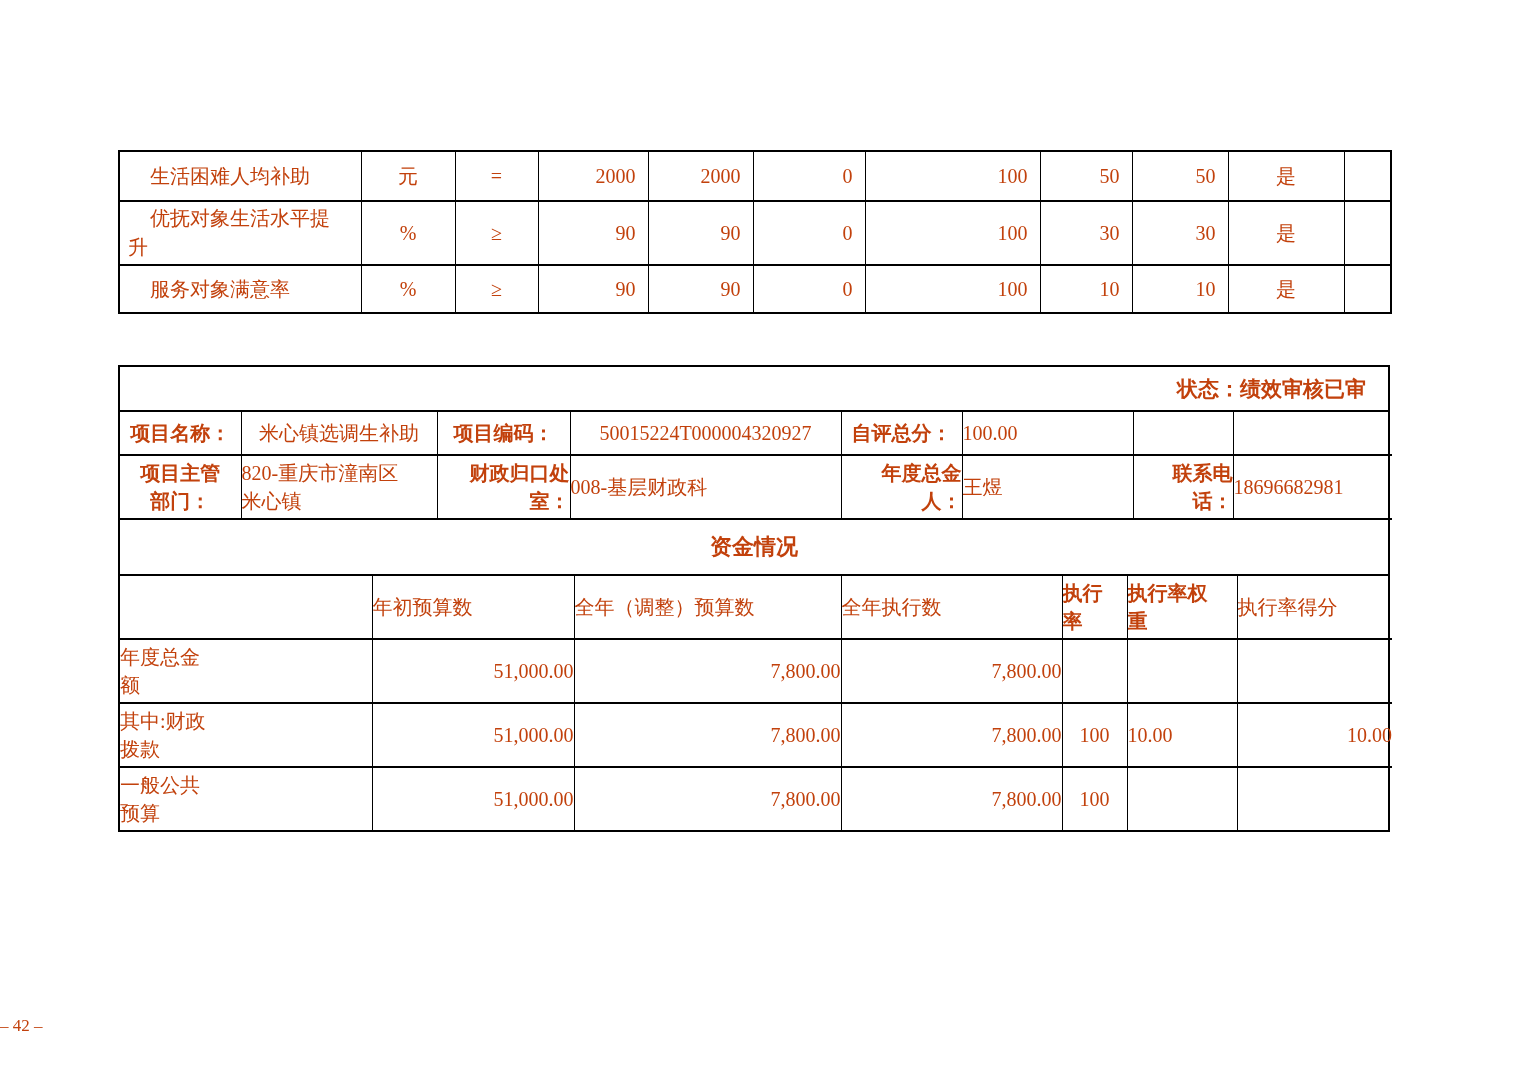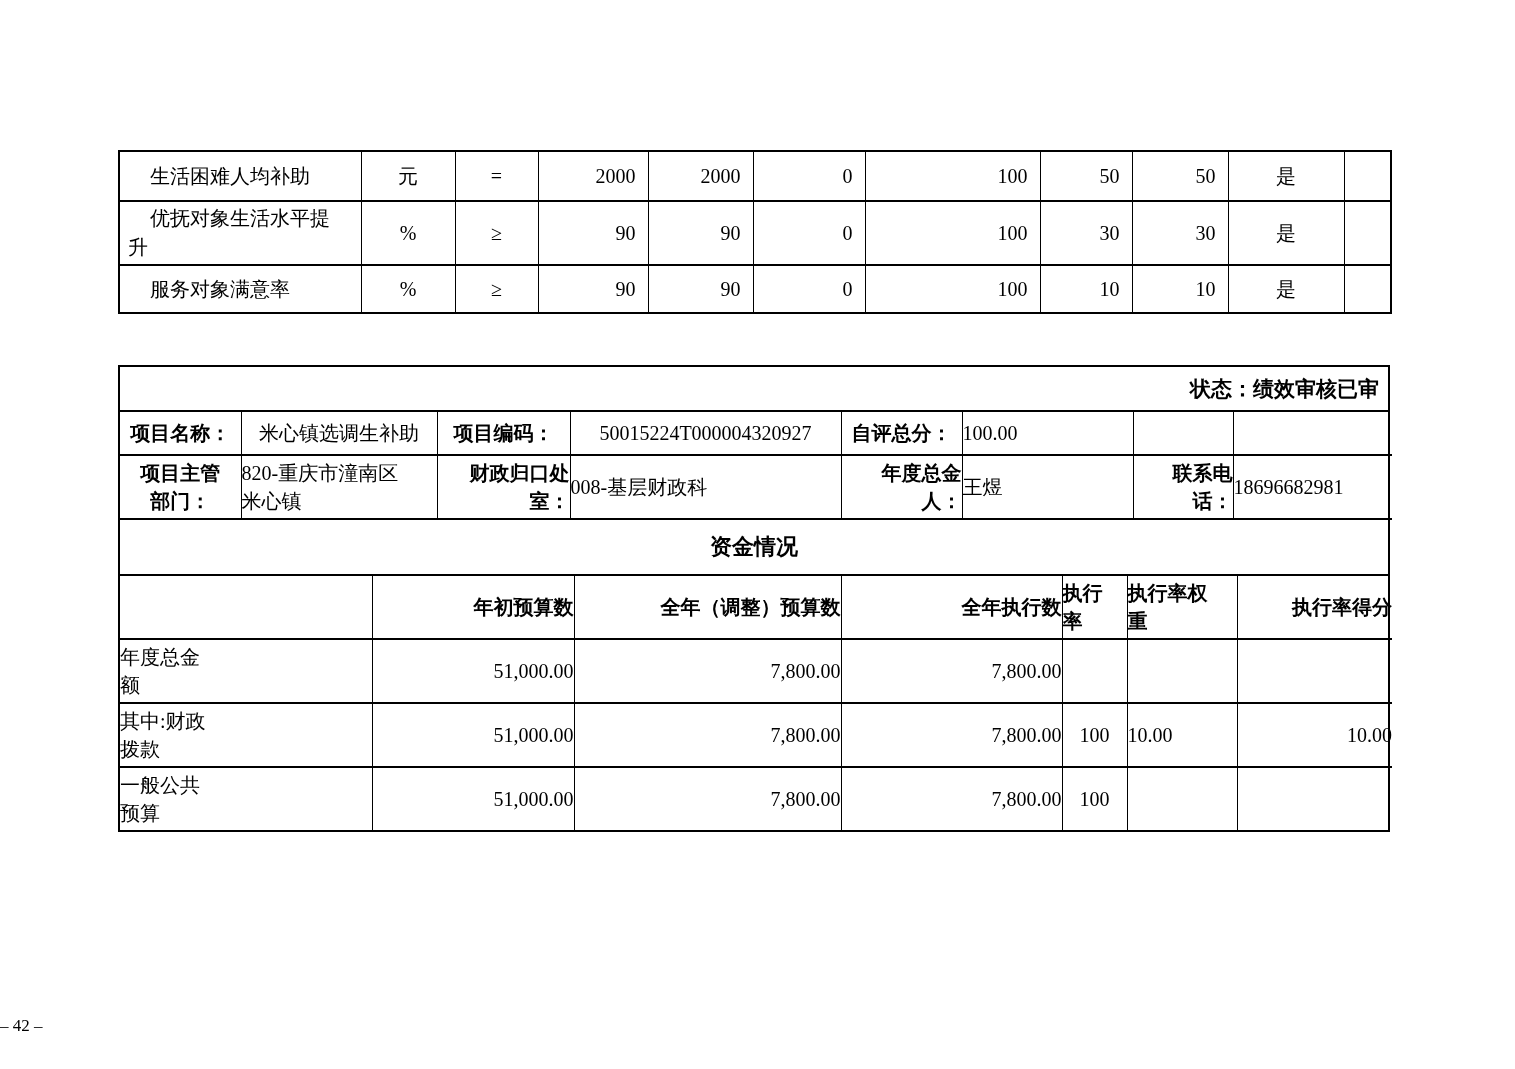--- a/index.html
+++ b/index.html
@@ -1,20 +1,20 @@
 <!DOCTYPE html>
 <html><head>
 <meta charset="utf-8">
 <style>
   html,body{margin:0;padding:0;background:#fff;}
   .page{
     position:relative;
     width:1515px;height:1069px;
     background:#ffffff;
-    color:#000000;
+    color:#c2410c;
     font-family:"Liberation Serif","DejaVu Serif",serif;
     overflow:hidden;
   }
   
   table.toptbl{
     position:absolute;left:118px;top:150px;
     width:1272px;
     border-collapse:collapse;table-layout:fixed;
     border:2px solid #000;
   }
@@ -39,21 +39,21 @@
     background:#fff;
   }
   .title-row{
     height:75px;border-bottom:2px solid #000;
     display:flex;align-items:center;justify-content:center;
     font-weight:bold;font-size:36px;letter-spacing:1px;
   }
   .status-row{
     height:45px;border-bottom:2px solid #000;
     display:flex;align-items:center;justify-content:flex-end;
-    font-weight:bold;font-size:21px;padding-right:9px;box-sizing:border-box;
+    font-weight:bold;font-size:21px;padding-right:22px;box-sizing:border-box;
   }
   .section-row{
     height:54px;border-bottom:2px solid #000;
     display:flex;align-items:center;justify-content:center;
     font-weight:bold;font-size:22px;
   }
   table.inner{
     width:100%;
     border-collapse:collapse;table-layout:fixed;
   }
@@ -72,21 +72,21 @@
   table.fund tr:first-child td{border-top:0;}
   table.fund tr:last-child td{border-bottom:0;}
   
   td.lbl{font-weight:bold;text-align:center;}
   td.lbl-r{font-weight:bold;text-align:right;padding-right:5px;margin-left:48px;}
   td.val-c{text-align:center;}
   td.val-l{text-align:left;padding-left:8px;}
   td.val-l24{text-align:left;padding-left:24px;}
   td.val-l28{text-align:left;padding-left:28px;}
   
-  td.h{font-weight:bold;text-align:right;}
+  td.h{font-weight:normal;text-align:left;}
   td.h-l{font-weight:bold;text-align:left;padding-left:7px;}
   td.fl{text-align:left;padding-left:8px;}
   td.num{text-align:right;padding-right:10px;}
   td.rate{text-align:center;}
   td.wt{text-align:left;padding-left:8px;}
   td.score{text-align:right;padding-right:8px;}
   
   .footer{
     position:absolute;left:0;right:0;top:1016px;
     text-align:left;font-size:17px;

